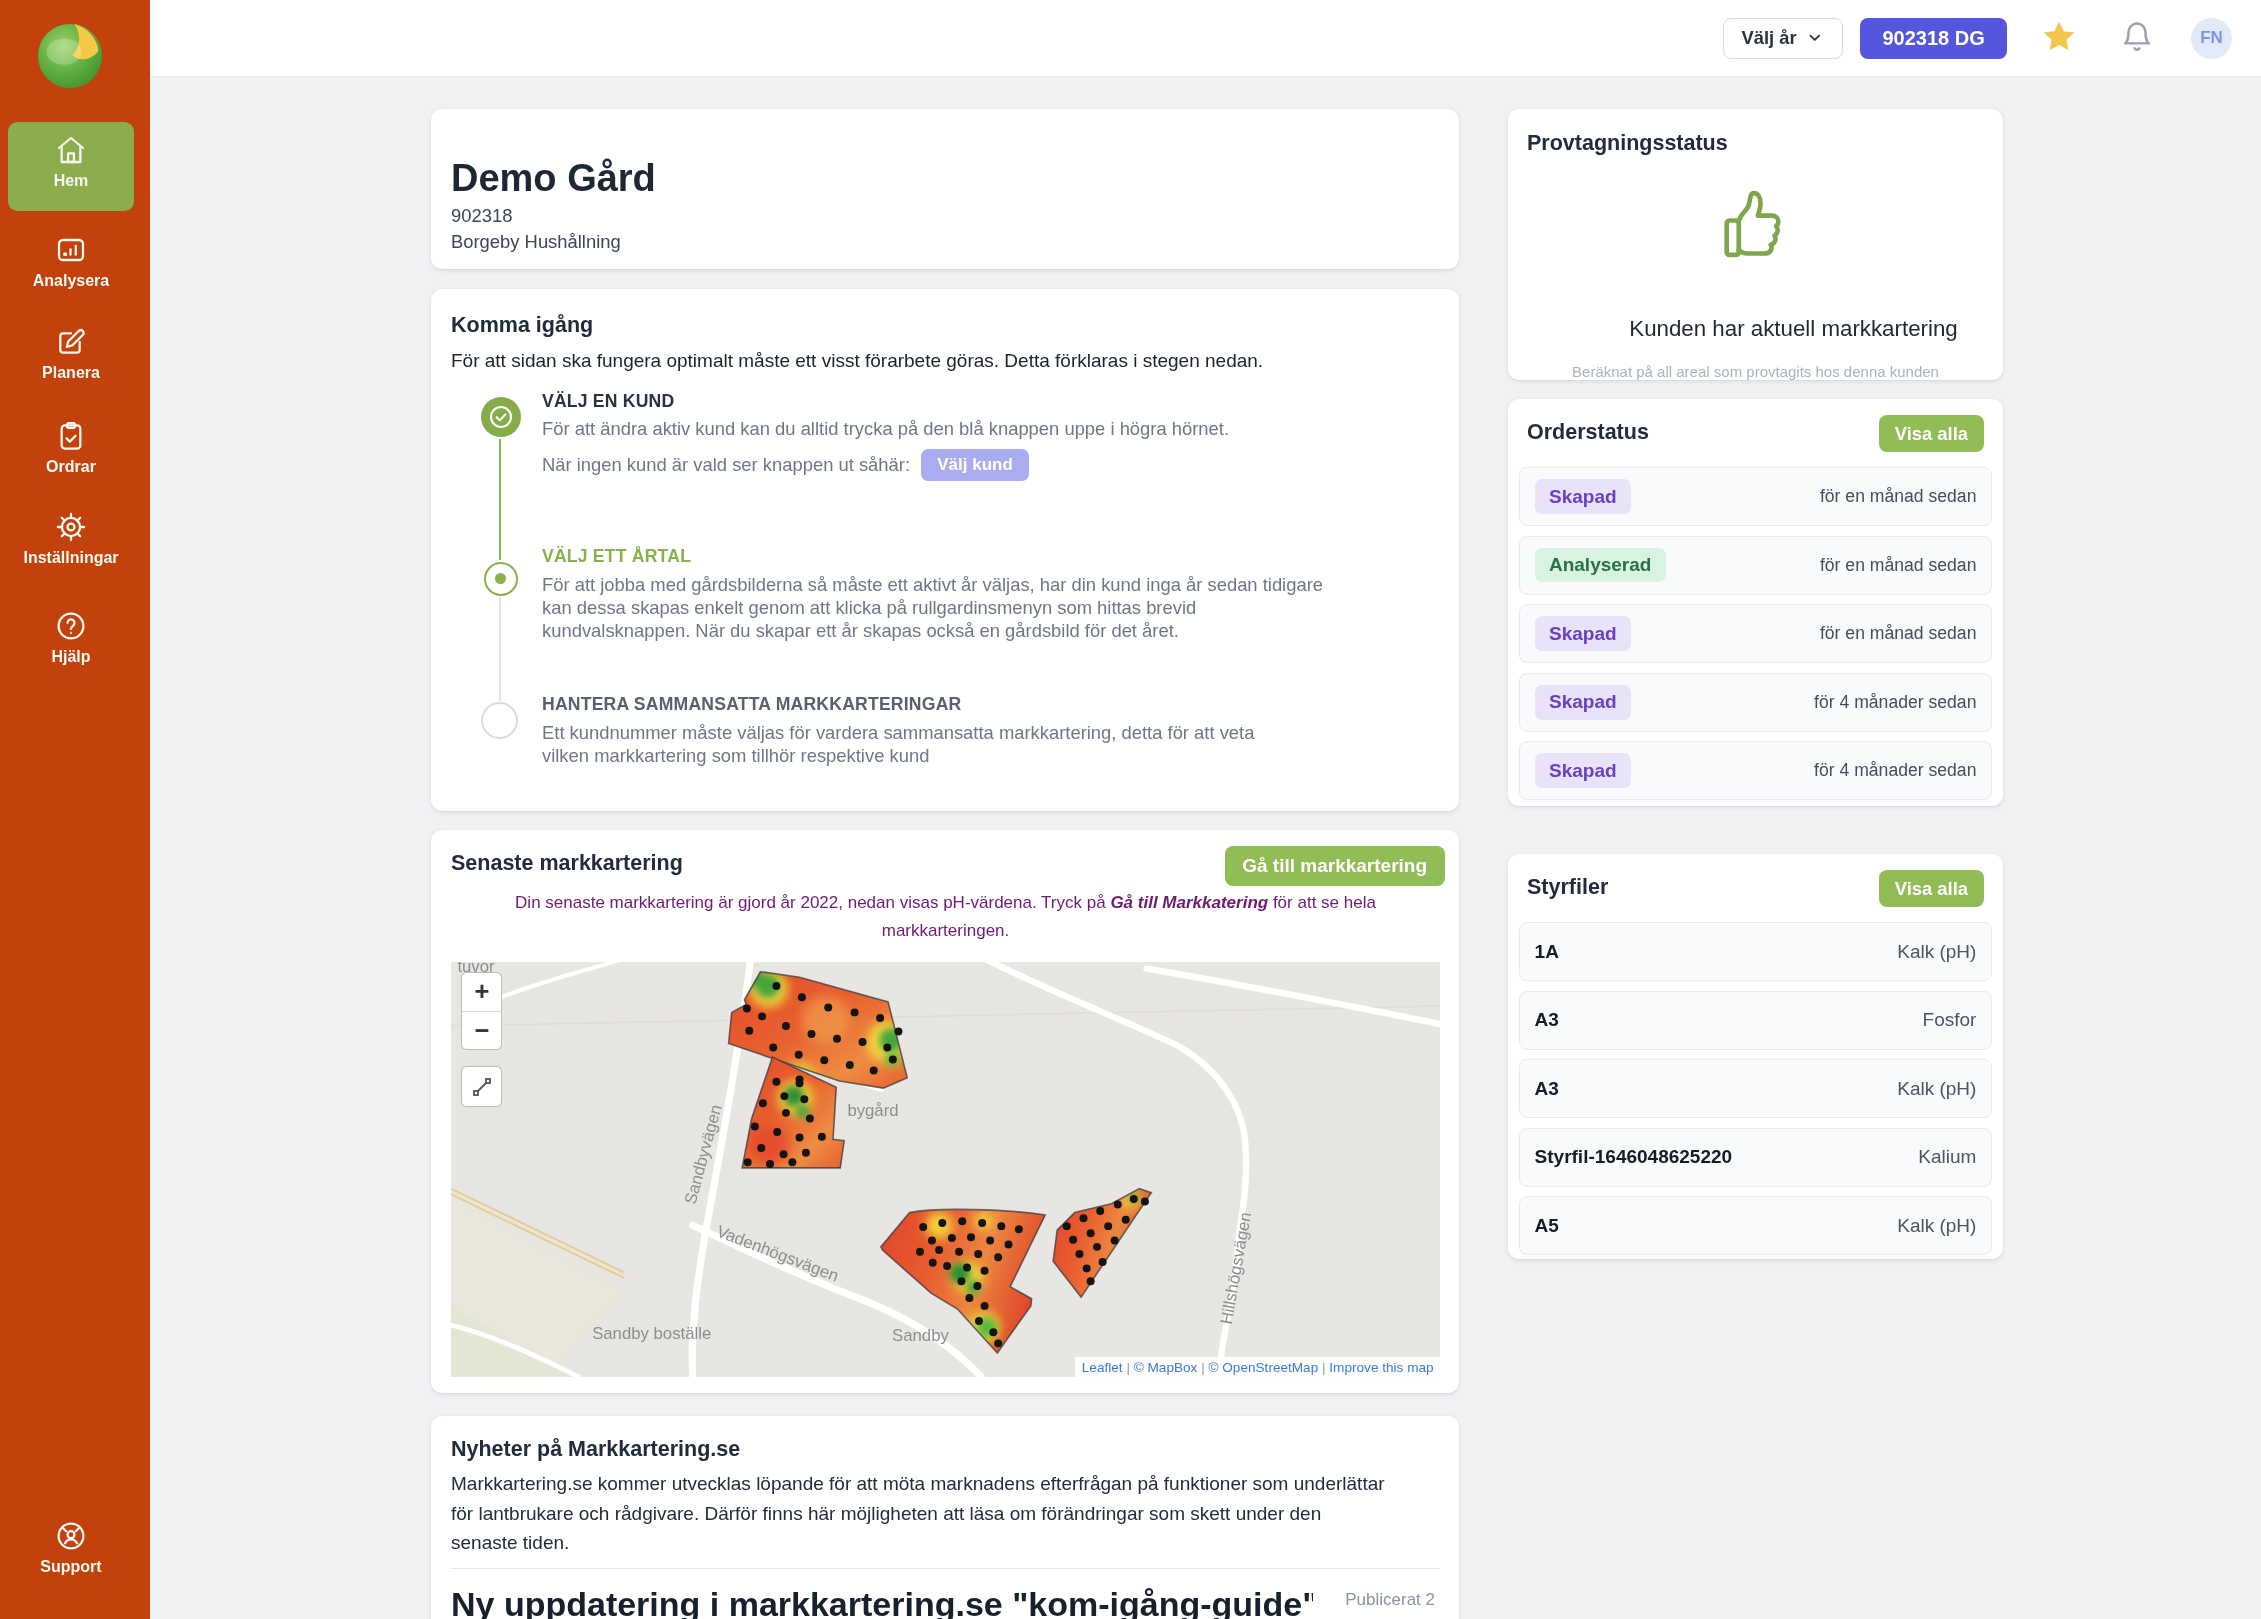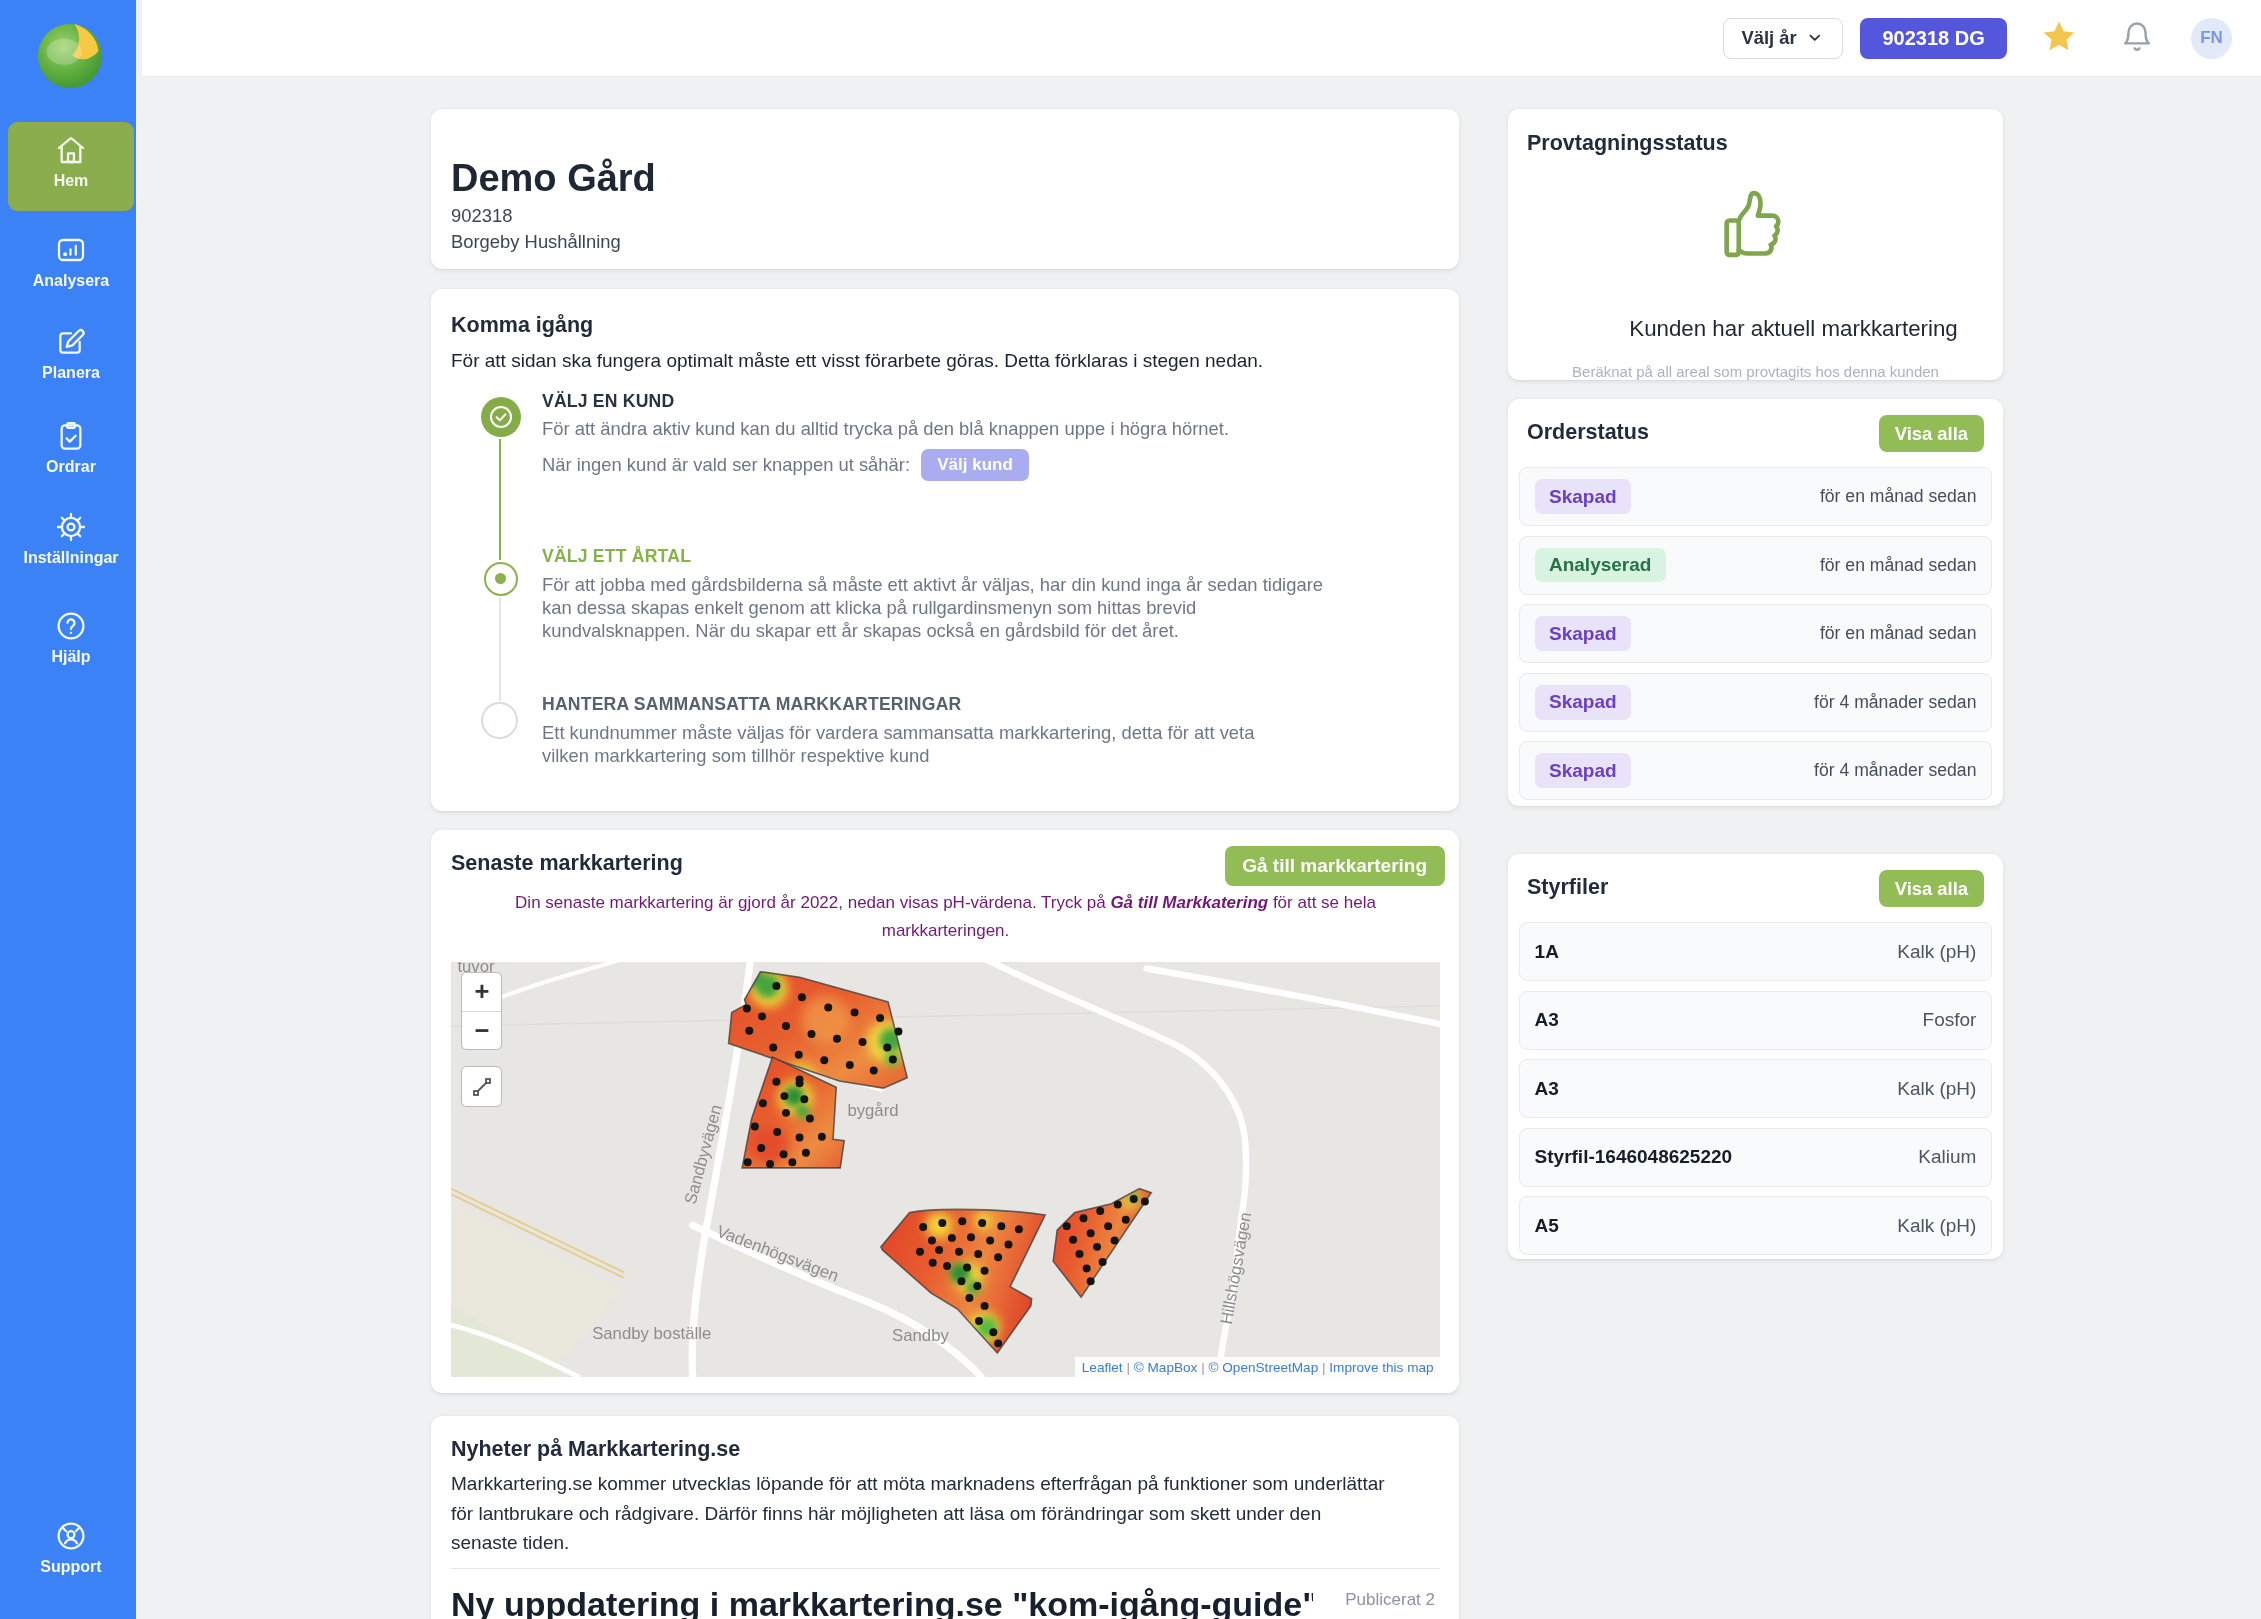--- a/index.html
+++ b/index.html
@@ -3,21 +3,21 @@
 <meta charset="utf-8">
 <style>
   html,body{margin:0;padding:0;}
   body{
     width:2261px;height:1620px;position:relative;overflow:hidden;
     background:#F0F1F3;
     font-family:"Liberation Sans", sans-serif;
     color:#222B3A;
   }
   
-  .sidebar{position:absolute;left:0;top:0;width:136px;height:1620px;background:#3b82f6;z-index:5;}
+  .sidebar{position:absolute;left:0;top:0;width:150px;height:1620px;background:#c2410c;z-index:5;}
   .logo-wrap{position:absolute;left:35px;top:21px;width:70px;height:70px;}
   .side-item{position:absolute;left:0;width:142px;display:flex;flex-direction:column;align-items:center;gap:6.4px;cursor:pointer;}
   .side-item .lbl{font-size:16px;font-weight:bold;color:#F6F9F0;}
   .side-item svg{width:32px;height:32px;}
   .side-active{position:absolute;left:8px;top:122px;width:126px;height:89px;background:#8CAD4D;border-radius:9.6px;}
   
   .topbar{position:absolute;left:142px;top:0;right:0;height:77px;background:#FFFFFF;border-bottom:0.8px solid #E9EBEE;display:flex;align-items:center;justify-content:flex-end;padding-right:29px;box-sizing:border-box;z-index:4;}
   .year-btn{display:flex;align-items:center;gap:9.6px;height:41px;padding:0 17.6px;border:0.8px solid #D8DCE1;border-radius:8px;background:#fff;font-size:18.4px;font-weight:bold;color:#2A3342;cursor:pointer;}
   .cust-btn{height:41px;padding:0 22.3px;margin-left:17.6px;border:none;border-radius:8px;background:#5457DB;color:#fff;font-size:20px;font-weight:bold;display:flex;align-items:center;cursor:pointer;}
   .star{margin-left:32px;cursor:pointer;}

